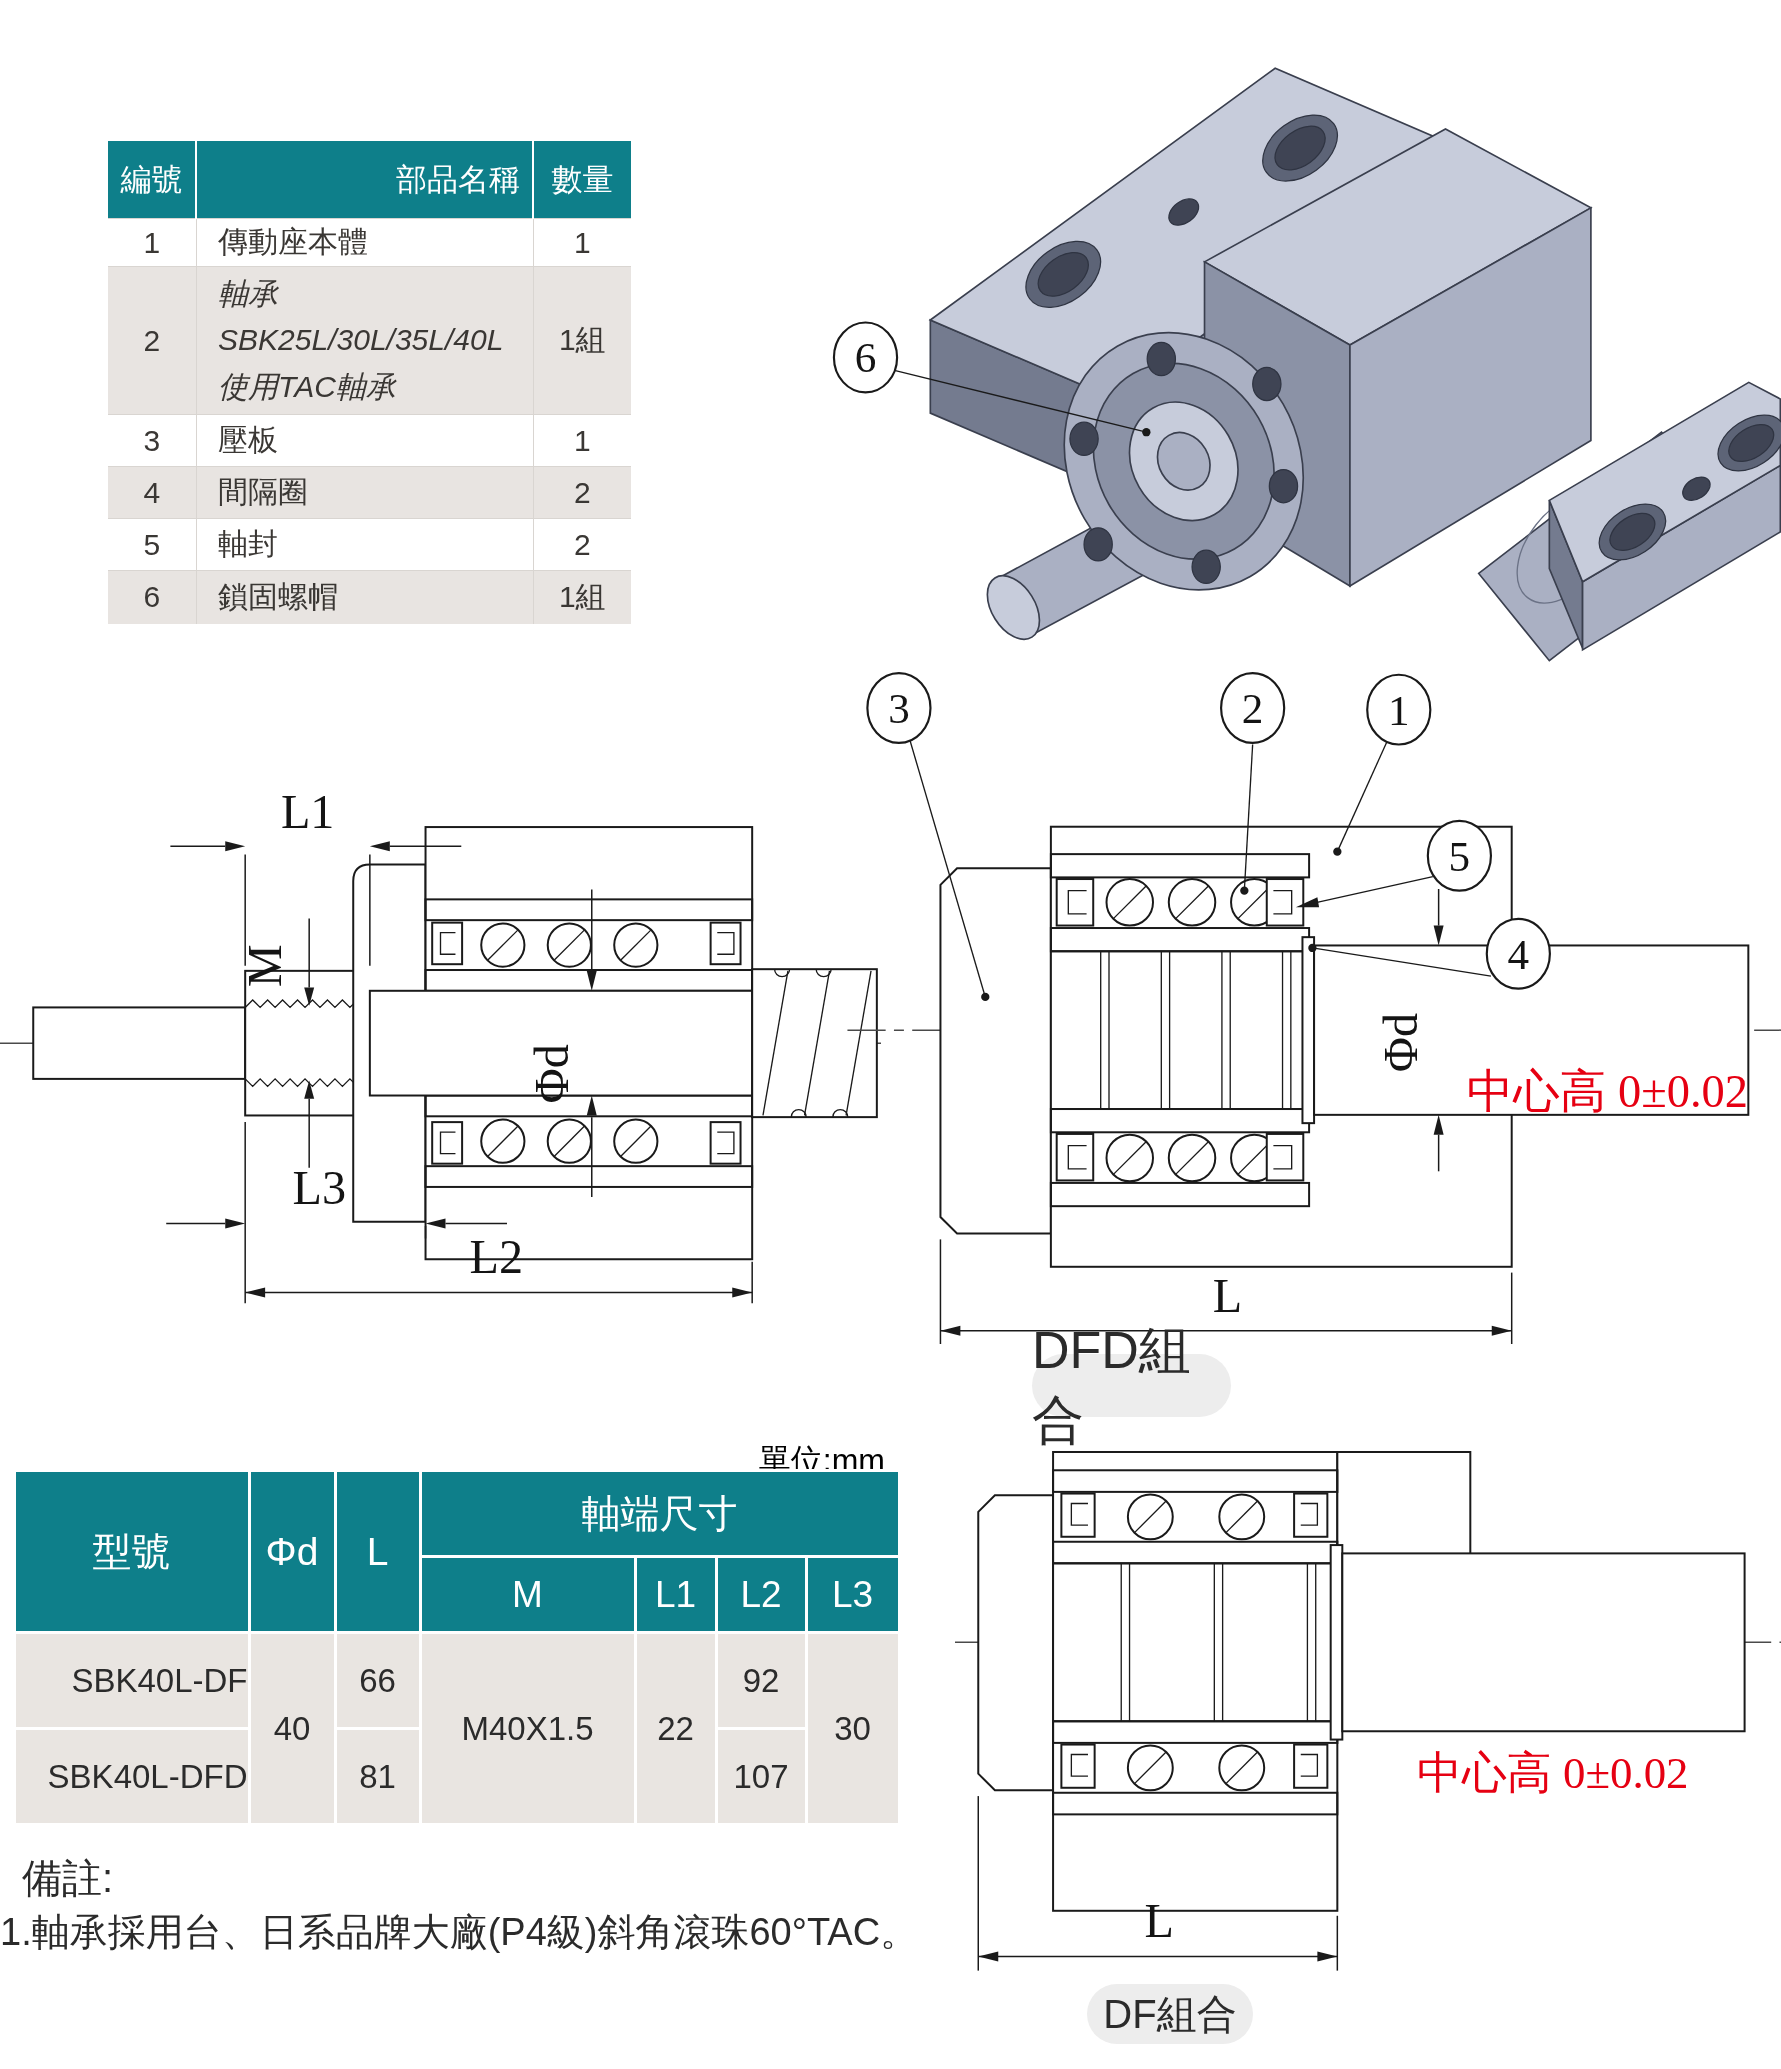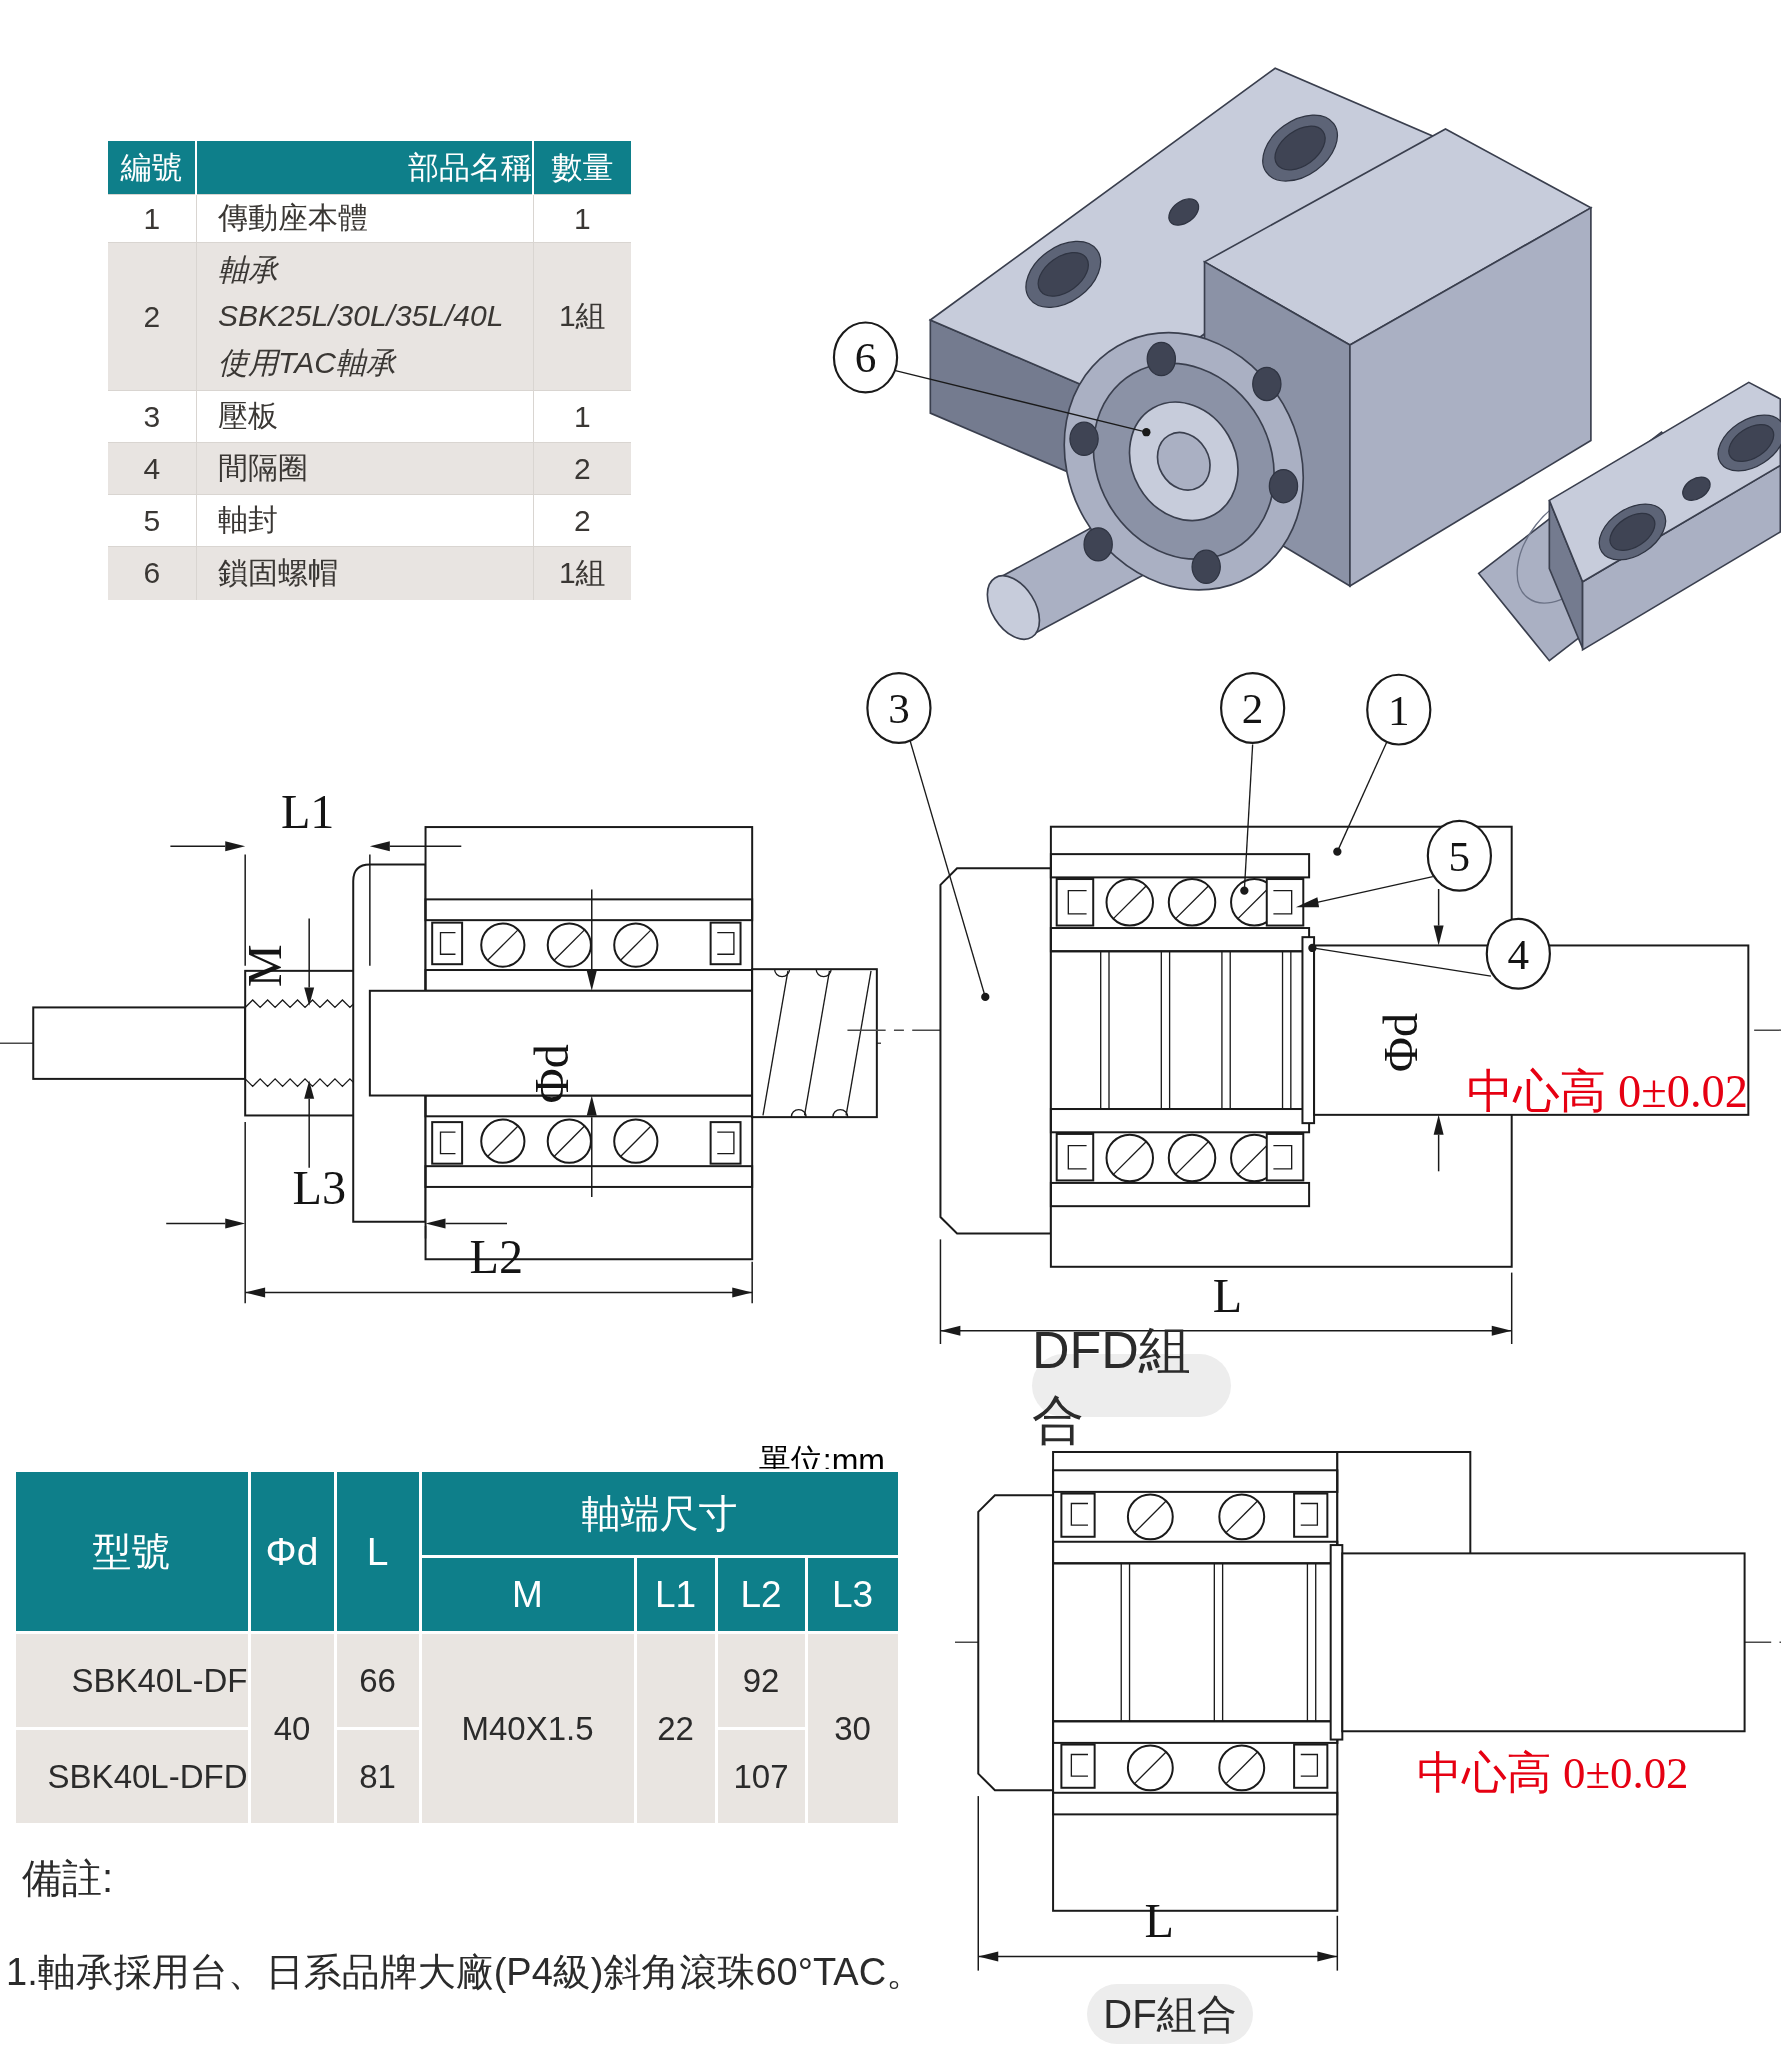--- a/index.html
+++ b/index.html
@@ -2,21 +2,21 @@
 <html style="font-size:13.3px"><head>
 <meta charset="utf-8">
 <style>
   html,body{margin:0;padding:0;background:#ffffff;}
   #canvas{position:relative;width:1782px;height:2069px;background:#ffffff;overflow:hidden;
           font-family:"Liberation Sans","DejaVu Sans",sans-serif;color:#2e2b28;}
   .abs{position:absolute;}
   
   #parts-table{border-collapse:collapse;table-layout:fixed;width:523px;}
   #parts-table th{background:#0e7f8a;color:#fff;font-size:31px;font-weight:normal;
-                  border-left:2.5px solid #fff;padding:0;height:53px;}
+                  border-left:2.5px solid #fff;padding:12px;height:53px;}
   #parts-table th:first-child{border-left:none;}
   #parts-table td{font-size:30px;border-top:1.7px solid #d9d5d1;border-left:1.7px solid #d9d5d1;
                   padding:0 0 0 0;text-align:center;color:#3a3734;}
   #parts-table td:first-child{border-left:none;}
   #parts-table tr.alt td{background:#e8e4e1;}
   #parts-table td.name{text-align:left;padding-left:21.6px;}
   #parts-table th.name{text-align:right;padding-left:21.6px;}
   .nline{line-height:1.55;font-style:italic;}
   
   #spec-table{border-collapse:collapse;table-layout:fixed;width:885px;}
@@ -490,16 +490,16 @@
     </tr>
     <tr style="height:96px">
       <td class="model">SBK40L-DFD</td>
       <td>81</td>
       <td>107</td>
     </tr>
   </tbody>
     </table>
 
   <div class="note-title abs" style="left:22px;top:1851px;">備註:</div>
-  <div class="note-line abs" style="left:6px;top:1907px;width:947px;margin-top:40px;">1.軸承採用台、日系品牌大廠(P4級)斜角滾珠60°TAC。</div>
+  <div class="note-line abs" style="left:0;top:1907px;width:947px;">1.軸承採用台、日系品牌大廠(P4級)斜角滾珠60°TAC。</div>
 
 </div>
 
 
 </body></html>

